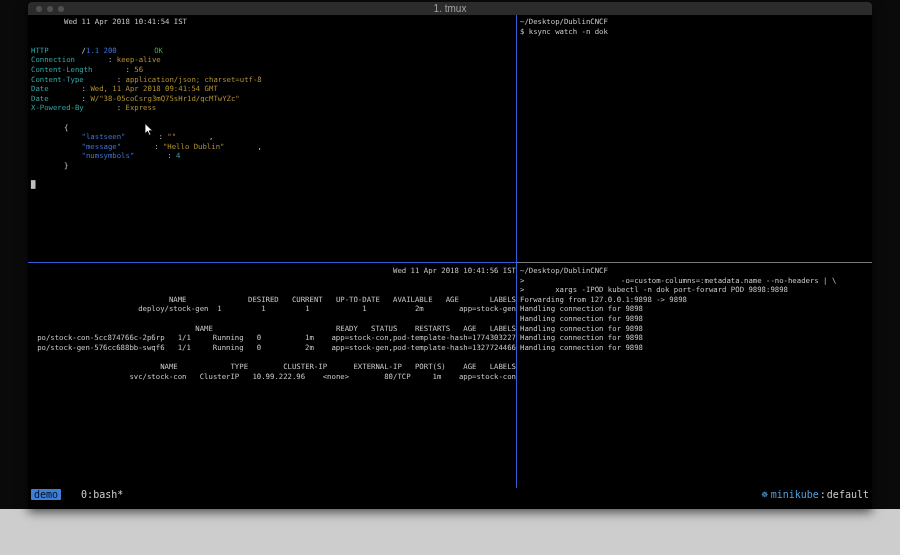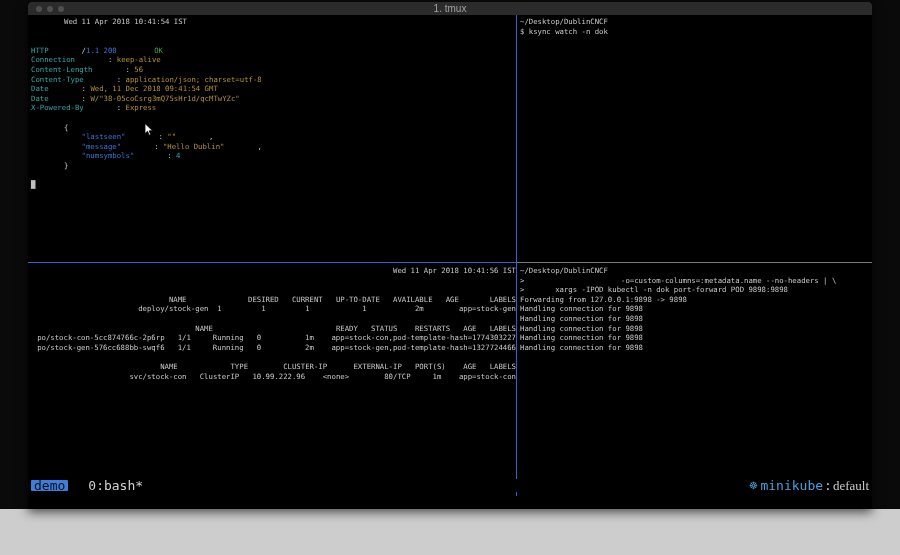--- a/index.html
+++ b/index.html
@@ -25,31 +25,31 @@
   .vborder{position:absolute;left:488px;top:0;width:1px;height:481px;background:#2f62d8;}
   .hb-left{position:absolute;left:0;top:247px;width:488px;height:1px;background:#2f62d8;}
   .hb-right{position:absolute;left:489px;top:247px;width:355px;height:1px;background:#7a7a7a;}
   .c-fg{color:#c9c9c9;margin-left:33px;}
   .c-cyan{color:#33a7a7;}
   .c-blue{color:#3f73d8;}
   .c-green{color:#39a849;}
   .c-yellow{color:#b39232;}
   .c-cursor{color:#bfbfbf;}
   .mouse{position:absolute;left:116px;top:108px;z-index:5;}
-  .statusbar{position:absolute;left:0;bottom:17px;width:844px;height:13px;background:#000;
+  .statusbar{position:absolute;left:0;bottom:8px;width:844px;height:13px;background:#000;
              display:flex;align-items:center;justify-content:space-between;padding:0 3px;
-             box-sizing:border-box;font-size:13px;}
+             box-sizing:border-box;font-size:10px;}
   .status-left{display:flex;align-items:center;}
   .session{background:#3d7fd8;color:#05101f;padding:0 3px;line-height:11px;border-radius:1px;}
   .winlabel{color:#d2d2d2;margin-left:20px;}
   .status-right{display:flex;align-items:center;gap:1px;}
   .kicon{color:#4d9fdb;margin-right:2px;}
   .kctx{color:#4d9fdb;}
   .ksep{color:#c9c9c9;}
-  .kns{color:#c9c9c9;font-family:Liberation Serif, serif;}
+  .kns{color:#c9c9c9;}
 </style>
 </head>
 <body>
 
 <div class="desktop">
 
   <div class="window">
 
     <div class="titlebar">
       <div class="dots">
@@ -62,21 +62,21 @@
 
     <div class="term">
       <div class="pane pane-tl">
           <div class="tline"><span class="c-fg">Wed 11 Apr 2018 10:41:54 IST</span></div>
           <div class="tline">&nbsp;</div>
           <div class="tline">&nbsp;</div>
           <div class="tline"><span class="c-cyan">HTTP</span><span class="c-fg">/</span><span class="c-blue">1.1 200</span><span class="c-fg"> </span><span class="c-green">OK</span></div>
           <div class="tline"><span class="c-cyan">Connection</span><span class="c-fg">: </span><span class="c-yellow">keep-alive</span></div>
           <div class="tline"><span class="c-cyan">Content-Length</span><span class="c-fg">: </span><span class="c-yellow">56</span></div>
           <div class="tline"><span class="c-cyan">Content-Type</span><span class="c-fg">: </span><span class="c-yellow">application/json; charset=utf-8</span></div>
-          <div class="tline"><span class="c-cyan">Date</span><span class="c-fg">: </span><span class="c-yellow">Wed, 11 Dec 2018 09:41:54 GMT</span></div>
+          <div class="tline"><span class="c-cyan">Date</span><span class="c-fg">: </span><span class="c-yellow">Wed, 11 Apr 2018 09:41:54 GMT</span></div>
           <div class="tline"><span class="c-cyan">Date</span><span class="c-fg">: </span><span class="c-yellow">W/"38-05coCsrg3mQ75sHr1d/qcMTwYZc"</span></div>
           <div class="tline"><span class="c-cyan">X-Powered-By</span><span class="c-fg">: </span><span class="c-yellow">Express</span></div>
           <div class="tline">&nbsp;</div>
           <div class="tline"><span class="c-fg">{</span></div>
           <div class="tline"><span class="c-fg">    </span><span class="c-blue">"lastseen"</span><span class="c-fg">: </span><span class="c-yellow">""</span><span class="c-fg">,</span></div>
           <div class="tline"><span class="c-fg">    </span><span class="c-blue">"message"</span><span class="c-fg">: </span><span class="c-yellow">"Hello Dublin"</span><span class="c-fg">,</span></div>
           <div class="tline"><span class="c-fg">    </span><span class="c-blue">"numsymbols"</span><span class="c-fg">: </span><span class="c-cyan">4</span></div>
           <div class="tline"><span class="c-fg">}</span></div>
           <div class="tline">&nbsp;</div>
           <div class="tline"><span class="c-cursor">█</span></div>

